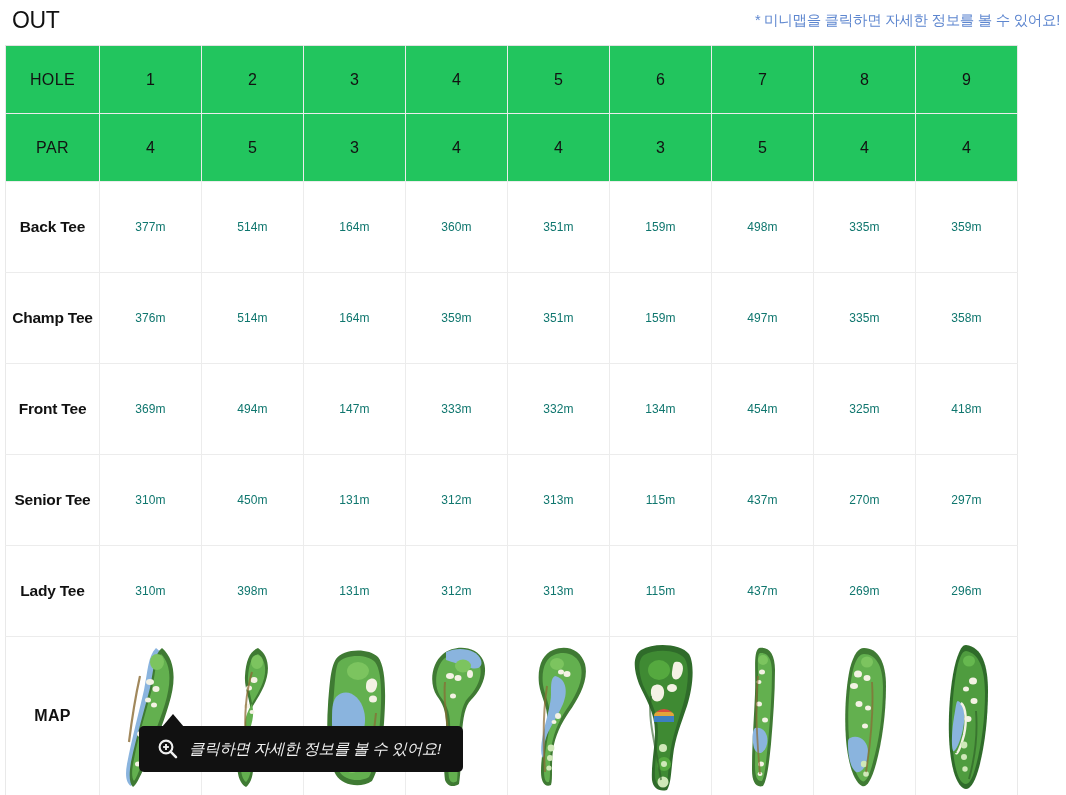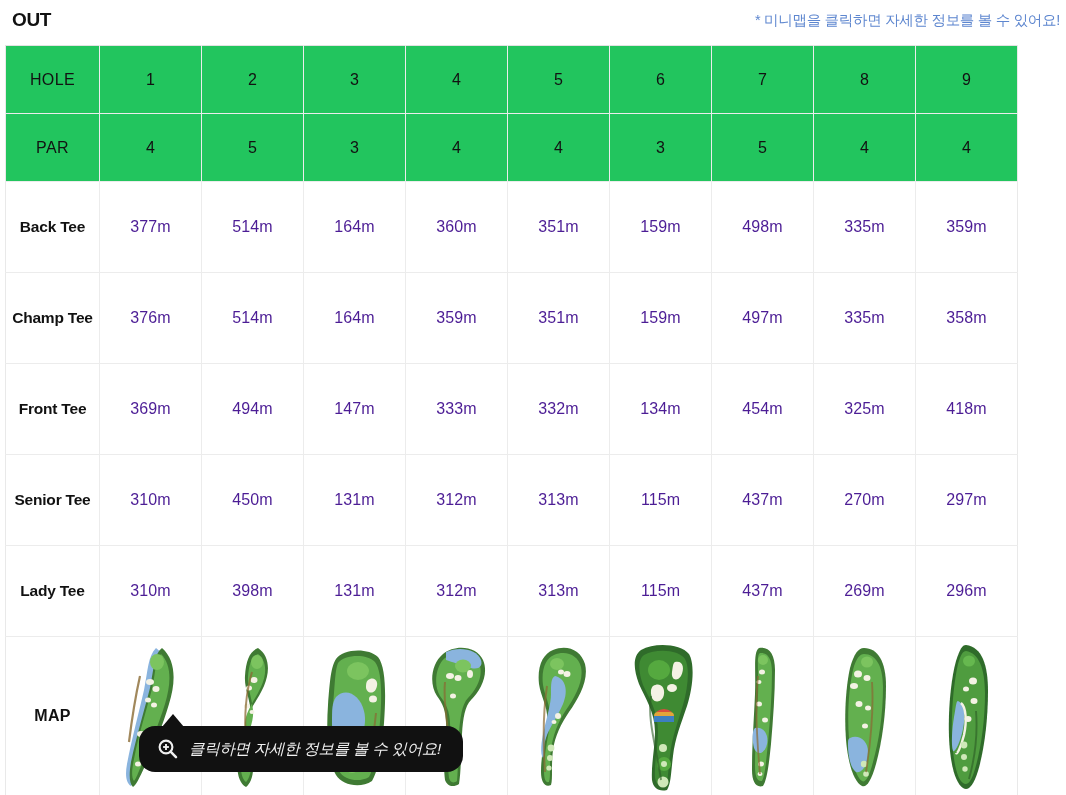--- a/index.html
+++ b/index.html
@@ -19,22 +19,22 @@
   
   .header-strip {
     position: relative;
     height: 42px;
     padding: 0;
   }
   .section-title {
     position: absolute;
     left: 12px;
     top: 5px;
-    font-size: 19px;
-    font-weight: 700;
+    font-size: 23px;
+    font-weight: 400;
     letter-spacing: -0.4px;
     color: #111111;
     line-height: 30px;
   }
   .notice {
     position: absolute;
     right: 6px;
     top: 10px;
     font-size: 14.5px;
     color: #5d86cf;
@@ -90,23 +90,23 @@
   tr.data-row > * { height: 90px; background: #ffffff; }
   tr.data-row .rowlabel {
     font-size: 15.5px;
     font-weight: 700;
     color: #111111;
     letter-spacing: -0.2px;
     line-height: 20px;
     padding: 0 4px;
   }
   tr.data-row .val {
-    font-size: 16px;
+    font-size: 12px;
     font-weight: 400;
-    color: #4c1d95;
+    color: #0f766e;
     letter-spacing: 0.1px;
   }
 
   
   tr.map-row > * { height: 158px; background: #ffffff; vertical-align: middle; }
   tr.map-row .rowlabel {
     font-size: 16px;
     font-weight: 700;
     color: #111111;
     letter-spacing: 0.3px;
@@ -120,21 +120,21 @@
     margin: 0 auto;
     cursor: pointer;
   }
 
   
   .tooltip {
     position: absolute;
     left: 139px;
     top: 726px;
     background: #111111;
-    border-radius: 16px;
+    border-radius: 5px;
     height: 46px;
     display: flex;
     align-items: center;
     padding: 0 22px 0 18px;
     box-sizing: border-box;
     z-index: 40;
   }
   .tooltip .tip-arrow {
     position: absolute;
     top: -12px;

